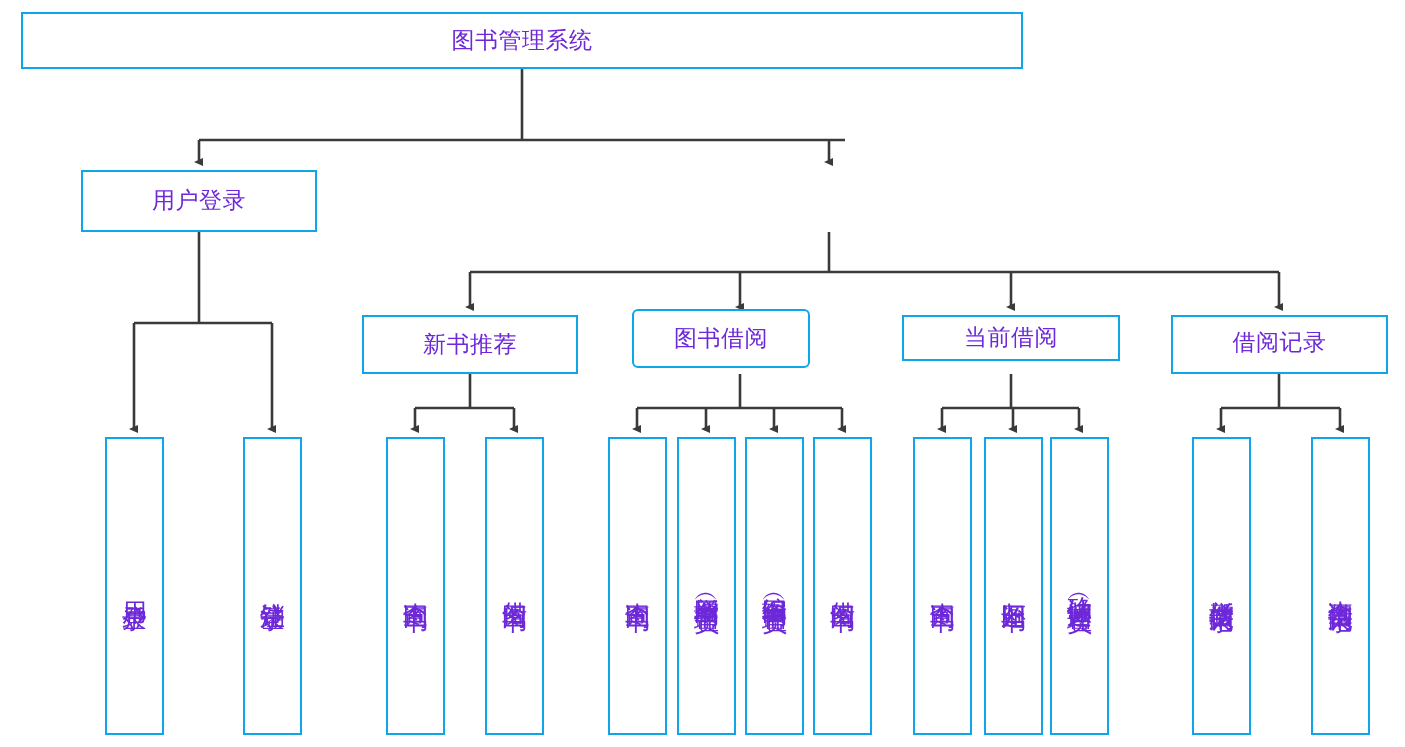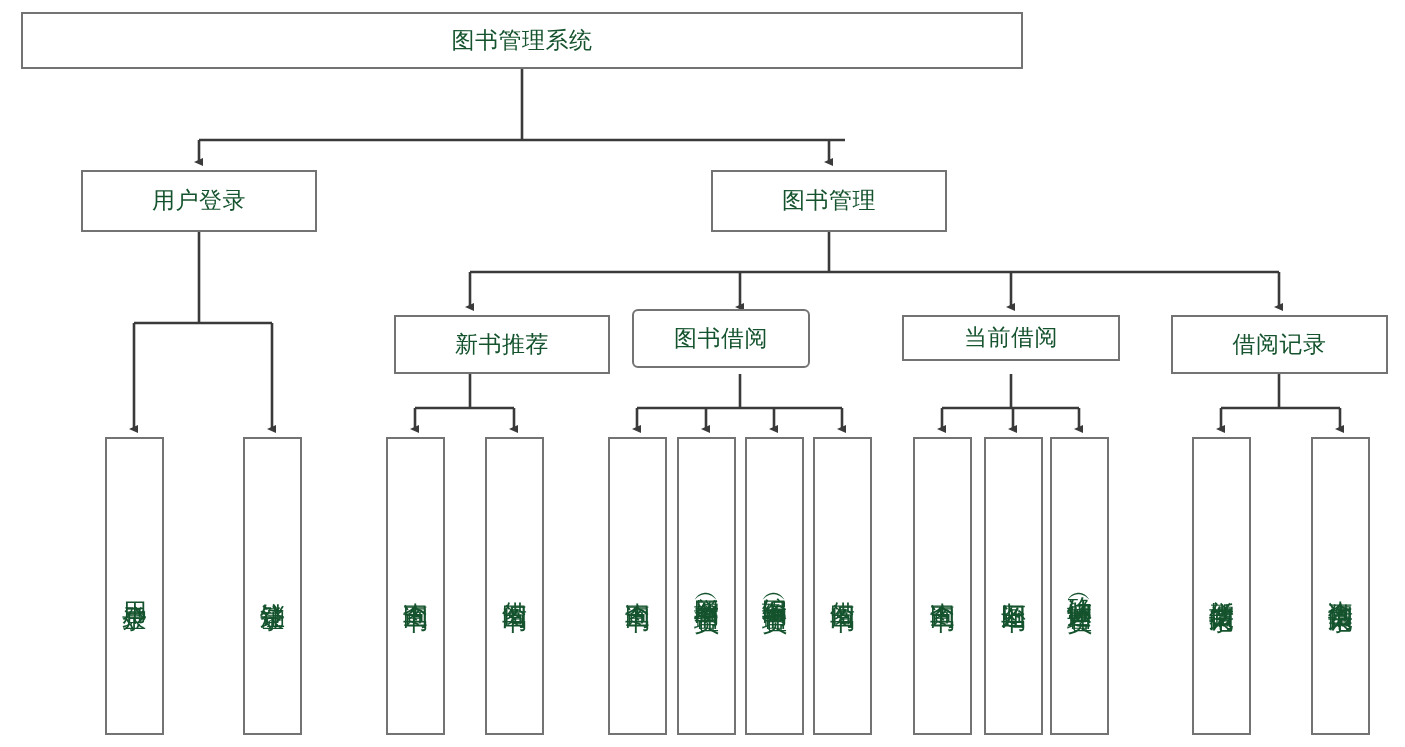--- a/index.html
+++ b/index.html
@@ -22,25 +22,25 @@
     left: 0;
     top: 0;
     width: 1405px;
     height: 747px;
     pointer-events: none;
   }
   .node {
     position: absolute;
     box-sizing: border-box;
     background: #ffffff;
-    border: 2px solid #737373;
+    border: 2px solid #0ea5e9;
     display: flex;
     align-items: center;
     justify-content: center;
-    color: #14532d;
+    color: #6d28d9;
   }
   .node .label {
     display: block;
     text-align: center;
     line-height: 1.18;
     white-space: nowrap;
   }
   .node.h .label {
     font-size: 23px;
     letter-spacing: 0.5px;
@@ -121,34 +121,31 @@
     </g>
   </svg>
 
   <div class="node h" style="left:21px;top:12px;width:1002px;height:57px;">
     <span class="label">图书管理系统</span>
   </div>
 
   <div class="node h" style="left:81px;top:170px;width:236px;height:62px;">
     <span class="label">用户登录</span>
   </div>
-  <div class="node h" style="left:711px;top:170px;width:236px;height:62px;">
-    <span class="label">图书管理</span>
-  </div>
 
-  <div class="node h" style="left:362px;top:315px;width:216px;height:59px;margin-left:32px;">
+  <div class="node h" style="left:362px;top:315px;width:216px;height:59px;">
     <span class="label">新书推荐</span>
   </div>
   <div class="node h" style="left:632px;top:309px;width:178px;height:59px;border-radius:6px;">
     <span class="label">图书借阅</span>
   </div>
   <div class="node h" style="left:902px;top:315px;width:218px;height:46px;">
     <span class="label">当前借阅</span>
   </div>
-  <div class="node h" style="left:1171px;top:315px;width:217px;height:59px;">
+  <div class="node h" style="left:1171px;top:315px;width:217px;height:59px;font-family:Liberation Mono, monospace;">
     <span class="label">借阅记录</span>
   </div>
 
   <div class="node v" style="left:105px;top:437px;width:59px;height:298px;">
     <span class="label">用户登录</span>
   </div>
   <div class="node v" style="left:243px;top:437px;width:59px;height:298px;">
     <span class="label">注销登录</span>
   </div>
   <div class="node v" style="left:386px;top:437px;width:59px;height:298px;">

